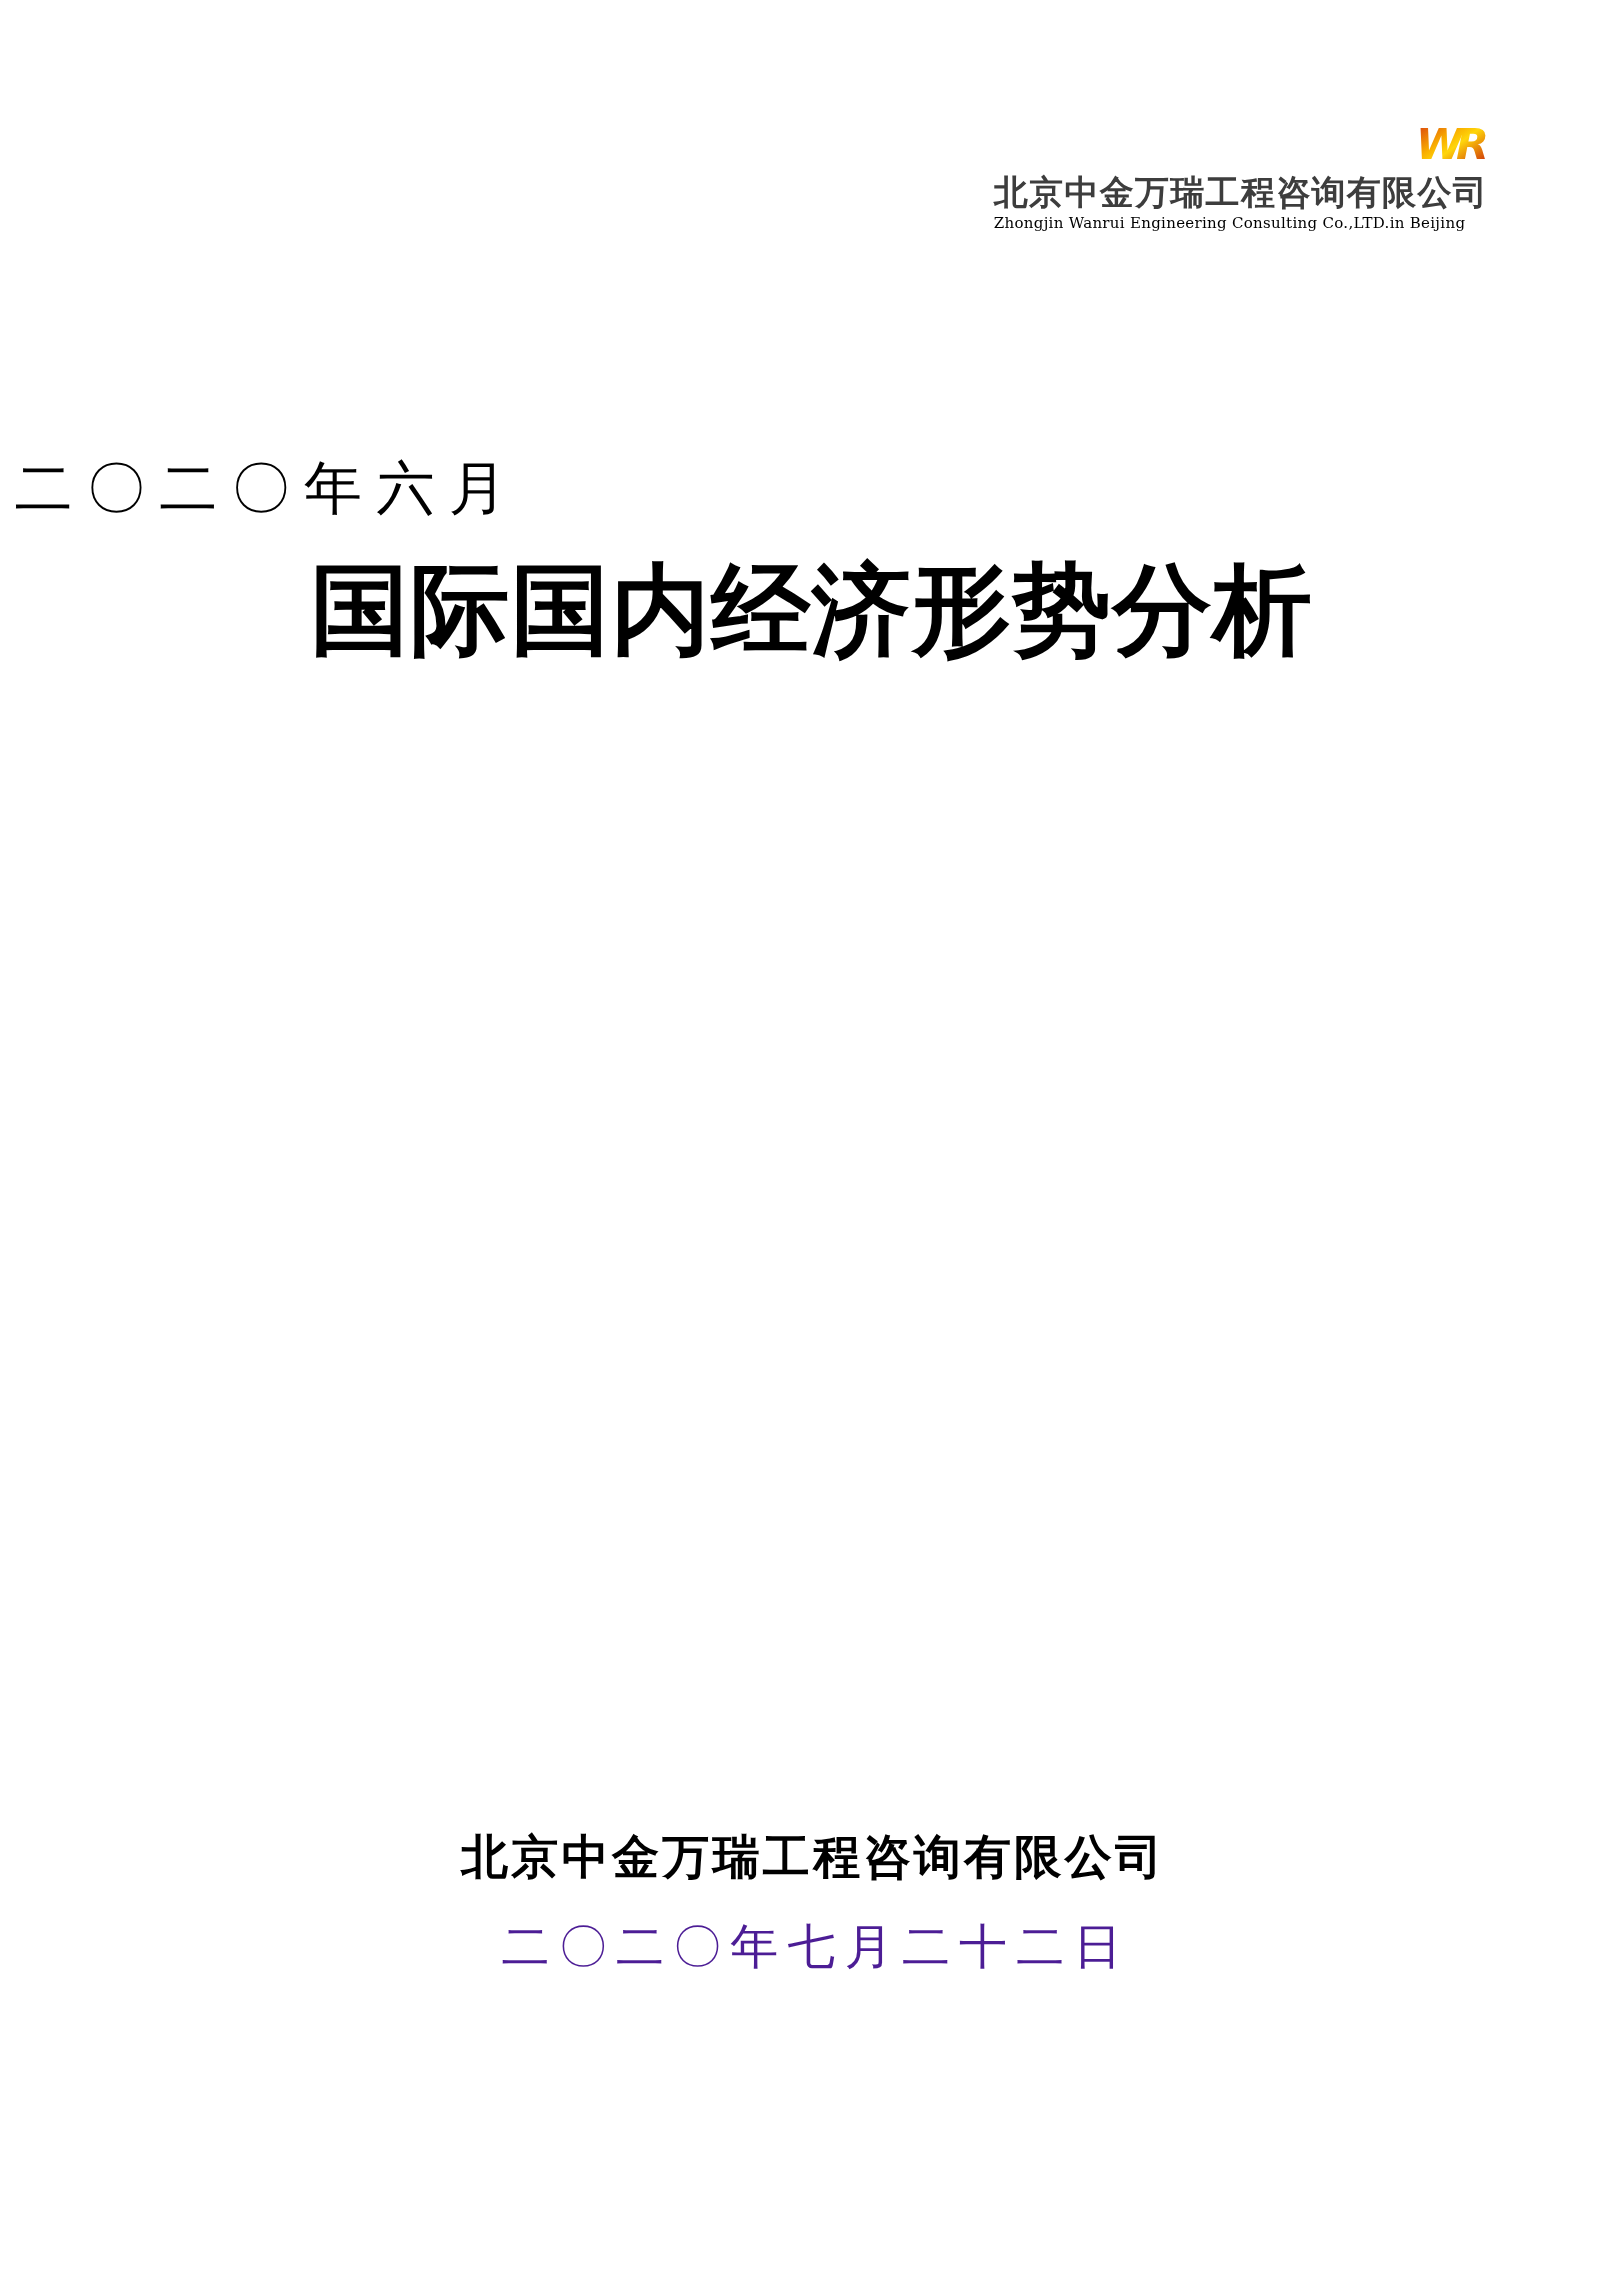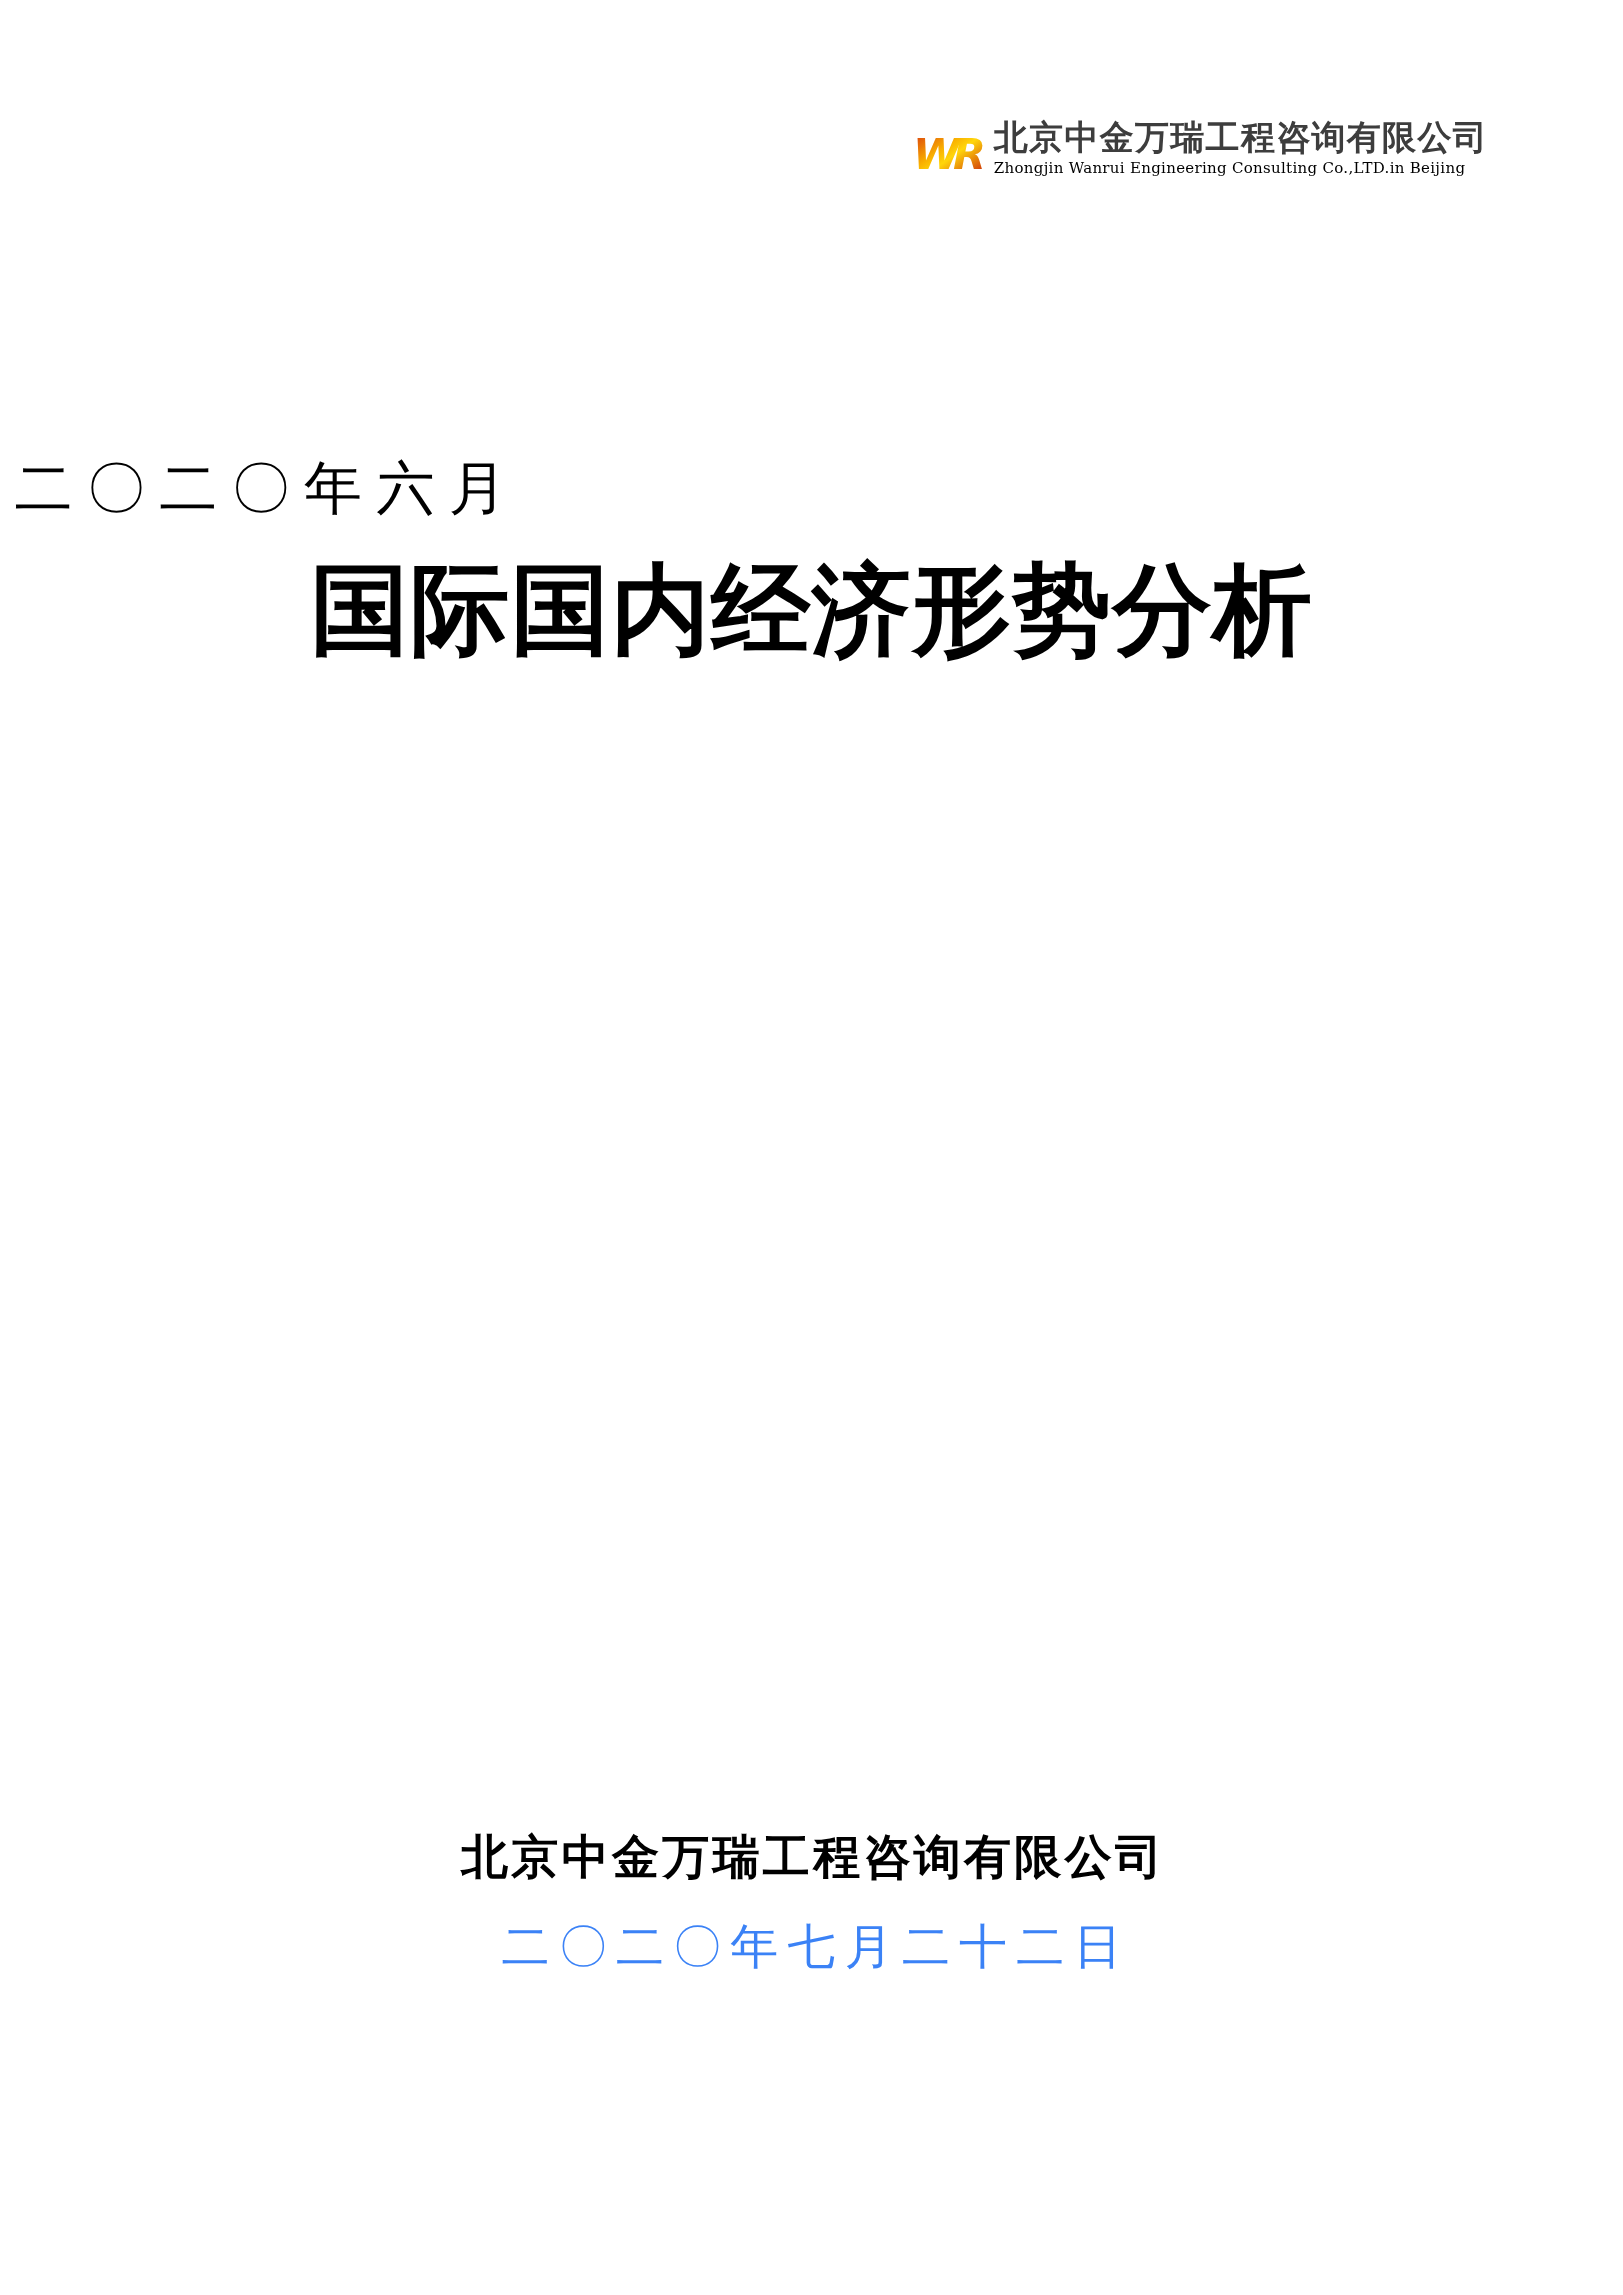--- a/index.html
+++ b/index.html
@@ -17,20 +17,21 @@
   }
 
   
   .logo {
     position: absolute;
     top: 120px;
     right: 135px;
     display: flex;
     align-items: flex-end;
     gap: 9.2px;
+    flex-direction: column;
   }
   .logo-monogram {
     width: 73px;
     height: 46px;
     flex: 0 0 auto;
   }
   .logo-text-col {
     display: flex;
     flex-direction: column;
     align-items: flex-start;
@@ -105,21 +106,21 @@
     top: 1922px;
     left: 0;
     width: 100%;
     text-align: center;
     font-family: "DejaVu Sans", "Liberation Sans", sans-serif;
     font-weight: 500;
     font-size: 48px;
     line-height: 1.0;
     letter-spacing: 9.2px;
     text-indent: 9.2px;
-    color: #3b82f6;
+    color: #4c1d95;
     white-space: nowrap;
   }
 </style>
 </head>
 <body>
 
 <div class="page">
 
   <div class="logo">
     <svg class="logo-monogram" viewBox="0 0 160 100" aria-hidden="true">

